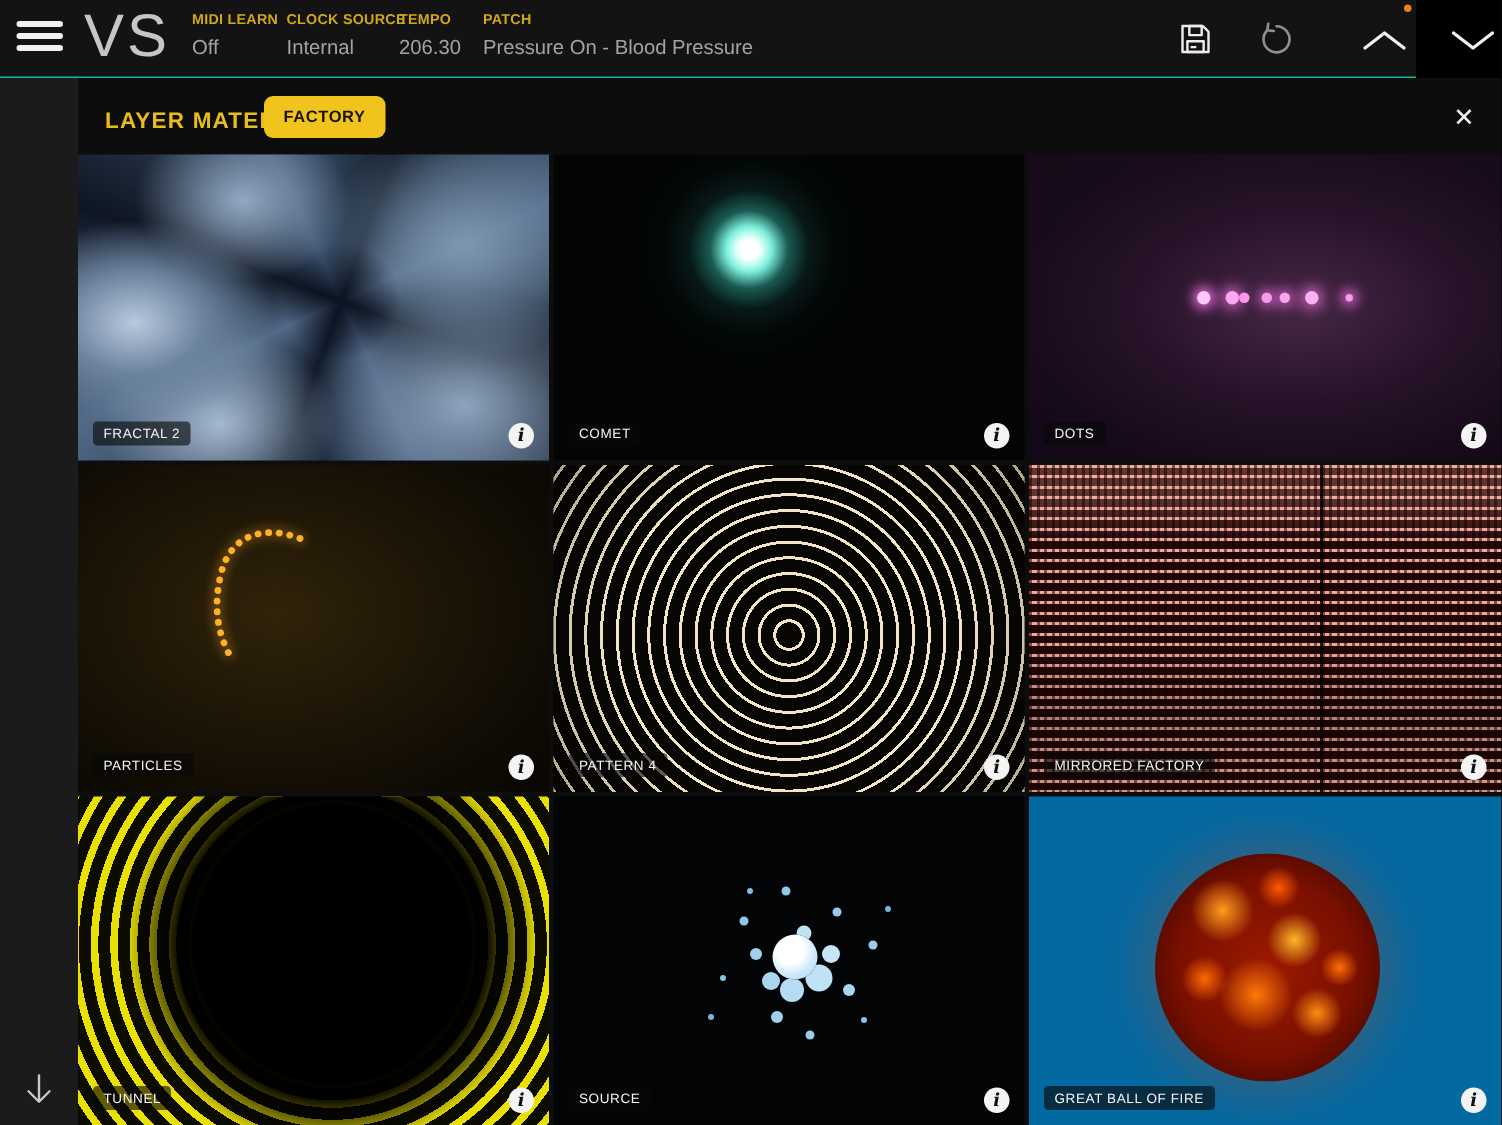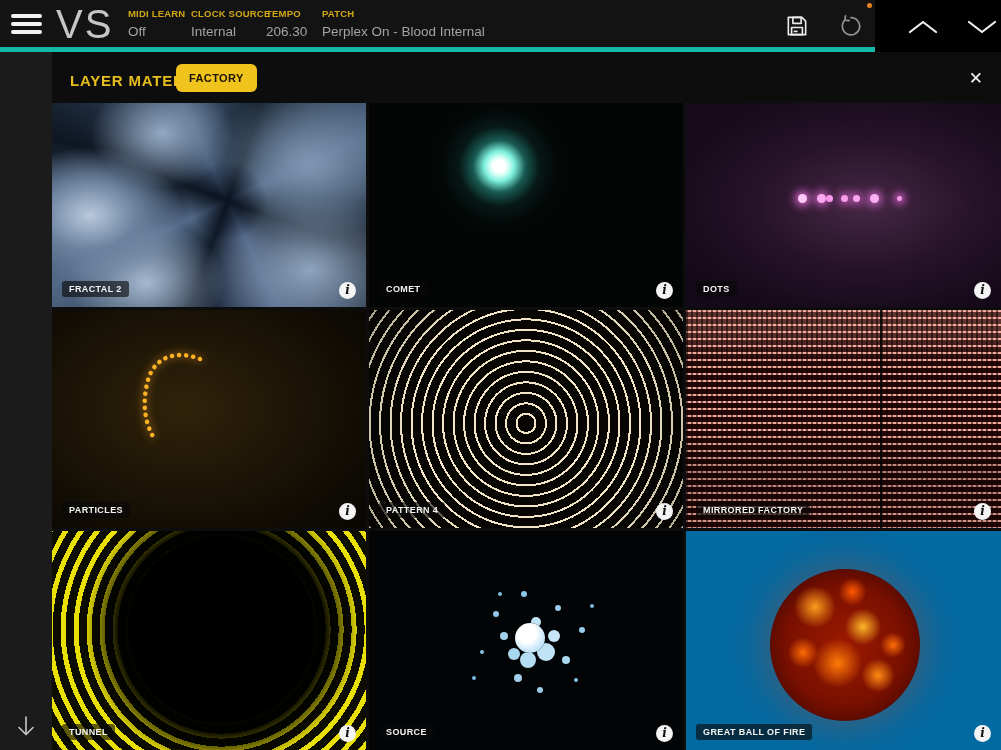--- a/index.html
+++ b/index.html
@@ -1,22 +1,22 @@
 <!DOCTYPE html>
 <html><head>
 <meta charset="utf-8">
 <style>
   * { margin:0; padding:0; box-sizing:border-box; }
   html,body { width:1001px; height:750px; background:#000; overflow:hidden;
               font-family:"Liberation Sans", sans-serif; }
   body { position:relative; }
 
   
-  .topbar { position:absolute; left:0; top:0; width:875px; height:52px;
-            background:#131313; border-bottom:5px solid #14b8a6; z-index:5; }
+  .topbar { position:absolute; left:0; top:0; width:944px; height:52px;
+            background:#131313; border-bottom:1px solid #14b8a6; z-index:5; }
   .hamburger { position:absolute; left:11px; top:14px; width:31px; height:24px; cursor:pointer; }
   .hamburger span { display:block; width:31px; height:4px; background:#f2f2f2;
                     border-radius:2px; margin-bottom:4px; }
   .logo { position:absolute; left:56px; top:2px; font-size:40px; font-weight:200;
           color:#c6c6c6; letter-spacing:2px; }
   .field { position:absolute; top:0; height:52px; }
   .f0 { left:128px; } .f1 { left:191px; } .f2 { left:266px; } .f3 { left:322px; }
   .flabel { position:absolute; top:8px; font-size:9.5px; font-weight:bold;
             color:#d2a818; letter-spacing:.2px; white-space:nowrap;text-align:right; }
   .fvalue { position:absolute; top:24px; font-size:13.5px; color:#a3a3a3; white-space:nowrap; }
@@ -40,21 +40,21 @@
                  font-size:11px; font-weight:bold; letter-spacing:.4px; padding:8px 13px; cursor:pointer; }
   .close { position:absolute; right:18px; top:16px; font-size:17px; color:#f2f2f2;
            font-weight:400; cursor:pointer; }
 
   
   .grid { position:absolute; left:0; top:51px; width:949px; height:647px;
           display:grid; grid-template-columns:314px 314px 315px;
           grid-template-rows:204px 218px 219px; gap:3px; }
   .tile { position:relative; overflow:hidden; background:#000; cursor:pointer; }
   .mat-label { position:absolute; left:10px; bottom:10px; background:rgba(8,8,8,.62);
-               color:#f4f4f4; font-size:9px; font-weight:bold; letter-spacing:.4px;
+               color:#f4f4f4; font-size:9px; font-weight:normal; letter-spacing:.4px;
                padding:3px 7px; border-radius:3px; z-index:3; white-space:nowrap; }
   .info-btn { position:absolute; right:10px; bottom:8px; width:17px; height:17px; z-index:3;
               border-radius:50%; background:#f4f4f4; color:#101010; text-align:center;
               font:italic bold 12px/17px "DejaVu Serif", serif; cursor:pointer; }
 
   
   .art-fractal2 { background:
     radial-gradient(circle 52px at 56% 48%, #0b1220 0%, rgba(20,32,50,0) 75%),
     radial-gradient(ellipse 130px 95px at 12% 55%, #b9c9dd 0%, #6d84a0 35%, rgba(30,45,65,0) 72%),
     radial-gradient(ellipse 110px 85px at 35% 15%, #93a9c2 0%, rgba(40,58,80,0) 65%),
@@ -139,21 +139,21 @@
   <div class="field f1">
     <div class="flabel">CLOCK SOURCE</div>
     <div class="fvalue">Internal</div>
   </div>
   <div class="field f2">
     <div class="flabel">TEMPO</div>
     <div class="fvalue">206.30</div>
   </div>
   <div class="field f3">
     <div class="flabel">PATCH</div>
-    <div class="fvalue">Perplex On - Blood Internal</div>
+    <div class="fvalue">Pressure On - Blood Pressure</div>
   </div>
 
   <div class="tb-icon ic-save">
     <svg width="26" height="26" viewBox="0 0 24 24" fill="none" stroke="#ececec" stroke-width="1.5" stroke-linejoin="round">
       <path d="M4 4 H16.5 L20 7.5 V20 H4 Z"></path>
       <rect x="8.2" y="4" width="7.6" height="5.6"></rect>
       <rect x="7" y="13.4" width="10" height="6.6"></rect>
       <line x1="9" y1="17" x2="12.5" y2="17"></line>
     </svg>
   </div>

